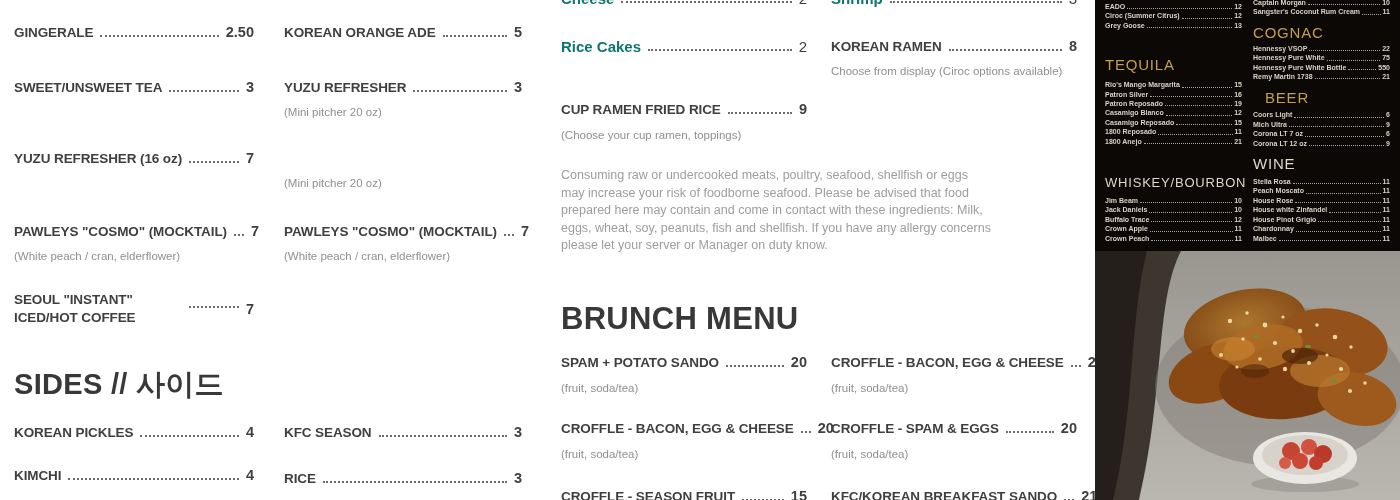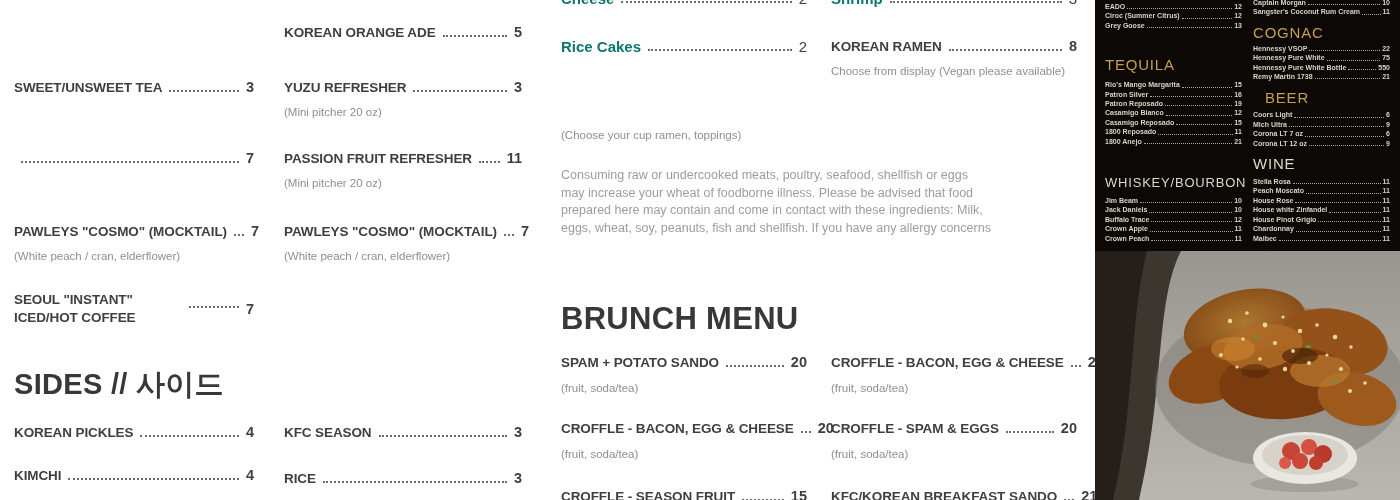--- a/index.html
+++ b/index.html
@@ -28,26 +28,32 @@
   .gold{color:#c79f4a}
   .cream{color:#ded8c6}
   .photo{position:absolute;left:1095px;top:251px;width:305px;height:249px;overflow:hidden}
 </style>
 </head>
 <body>
 
 <div id="app">
 
   <div class="col" style="left:14px;width:240px">
+    <div class="mi" style="top:24px">
+        <span class="nm">GINGERALE</span>
+        <span class="dots"></span>
+        <span class="pr">2.50</span>
+      </div>
     <div class="mi" style="top:79px">
         <span class="nm">SWEET/UNSWEET TEA</span>
         <span class="dots"></span>
         <span class="pr">3</span>
       </div>
     <div class="mi" style="top:150px">
+        <span class="nm">YUZU REFRESHER (16 oz)</span>
         <span class="dots"></span>
         <span class="pr">7</span>
       </div>
     <div class="mi" style="top:223px">
         <span class="nm">PAWLEYS "COSMO" (MOCKTAIL)</span>
         <span class="dots"></span>
         <span class="pr">7</span>
       </div>
     <div class="note" style="top:250px">(White peach / cran, elderflower)</div>
     <div class="mi mi2" style="top:291px">
@@ -73,25 +79,20 @@
         <span class="nm">KOREAN ORANGE ADE</span>
         <span class="dots"></span>
         <span class="pr">5</span>
       </div>
     <div class="mi" style="top:79px">
         <span class="nm">YUZU REFRESHER</span>
         <span class="dots"></span>
         <span class="pr">3</span>
       </div>
     <div class="note" style="top:106px">(Mini pitcher 20 oz)</div>
-    <div class="mi" style="top:150px">
-        <span class="nm">PASSION FRUIT REFRESHER</span>
-        <span class="dots"></span>
-        <span class="pr">11</span>
-      </div>
     <div class="note" style="top:177px">(Mini pitcher 20 oz)</div>
     <div class="mi" style="top:223px">
         <span class="nm">PAWLEYS "COSMO" (MOCKTAIL)</span>
         <span class="dots"></span>
         <span class="pr">7</span>
       </div>
     <div class="note" style="top:250px">(White peach / cran, elderflower)</div>
 
     <div class="mi" style="top:424px">
         <span class="nm">KFC SEASON</span>
@@ -111,20 +112,25 @@
     <div class="mi mc" style="top:-10px">
         <span class="nm">Cheese</span>
         <span class="dots"></span>
         <span class="pr">2</span>
       </div>
     <div class="mi mc" style="top:38px">
         <span class="nm">Rice Cakes</span>
         <span class="dots"></span>
         <span class="pr">2</span>
       </div>
+    <div class="mi" style="top:101px">
+        <span class="nm">CUP RAMEN FRIED RICE</span>
+        <span class="dots"></span>
+        <span class="pr">9</span>
+      </div>
     <div class="note" style="top:129px">(Choose your cup ramen, toppings)</div>
 
     <div class="mi" style="top:354px">
         <span class="nm">SPAM + POTATO SANDO</span>
         <span class="dots"></span>
         <span class="pr">20</span>
       </div>
     <div class="note" style="top:382px">(fruit, soda/tea)</div>
     <div class="mi" style="top:420px">
         <span class="nm">CROFFLE - BACON, EGG &amp; CHEESE</span>
@@ -143,21 +149,21 @@
     <div class="mi mc" style="top:-10px">
         <span class="nm">Shrimp</span>
         <span class="dots"></span>
         <span class="pr">3</span>
       </div>
     <div class="mi" style="top:38px">
         <span class="nm">KOREAN RAMEN</span>
         <span class="dots"></span>
         <span class="pr">8</span>
       </div>
-    <div class="note" style="top:65px">Choose from display (Vegan please available)</div>
+    <div class="note" style="top:65px">Choose from display (Ciroc options available)</div>
 
     <div class="mi" style="top:354px">
         <span class="nm">CROFFLE - BACON, EGG &amp; CHEESE</span>
         <span class="dots"></span>
         <span class="pr">20</span>
       </div>
     <div class="note" style="top:382px">(fruit, soda/tea)</div>
     <div class="mi" style="top:420px">
         <span class="nm">CROFFLE - SPAM &amp; EGGS</span>
         <span class="dots"></span>
@@ -166,23 +172,24 @@
     <div class="note" style="top:448px">(fruit, soda/tea)</div>
     <div class="mi" style="top:488px">
         <span class="nm">KFC/KOREAN BREAKFAST SANDO</span>
         <span class="dots"></span>
         <span class="pr">21</span>
       </div>
   </div>
 
   <div class="disc">
     <div>Consuming raw or undercooked meats, poultry, seafood, shellfish or eggs</div>
-    <div>may increase your wheat of foodborne illness. Please be advised that food</div>
+    <div>may increase your risk of foodborne seafood. Please be advised that food</div>
     <div>prepared here may contain and come in contact with these ingredients: Milk,</div>
     <div>eggs, wheat, soy, peanuts, fish and shellfish. If you have any allergy concerns</div>
+    <div>please let your server or Manager on duty know.</div>
   </div>
 
   <div class="h1" style="left:561px;top:302px;width:516px;font-size:31px">BRUNCH MENU</div>
 
   <div class="board">
     <div class="bcol" style="left:10px">
       <div class="bi" style="margin-top:2px">
           <span class="bn">EADO</span>
           <span class="bd"></span>
           <span class="bp">12</span>

